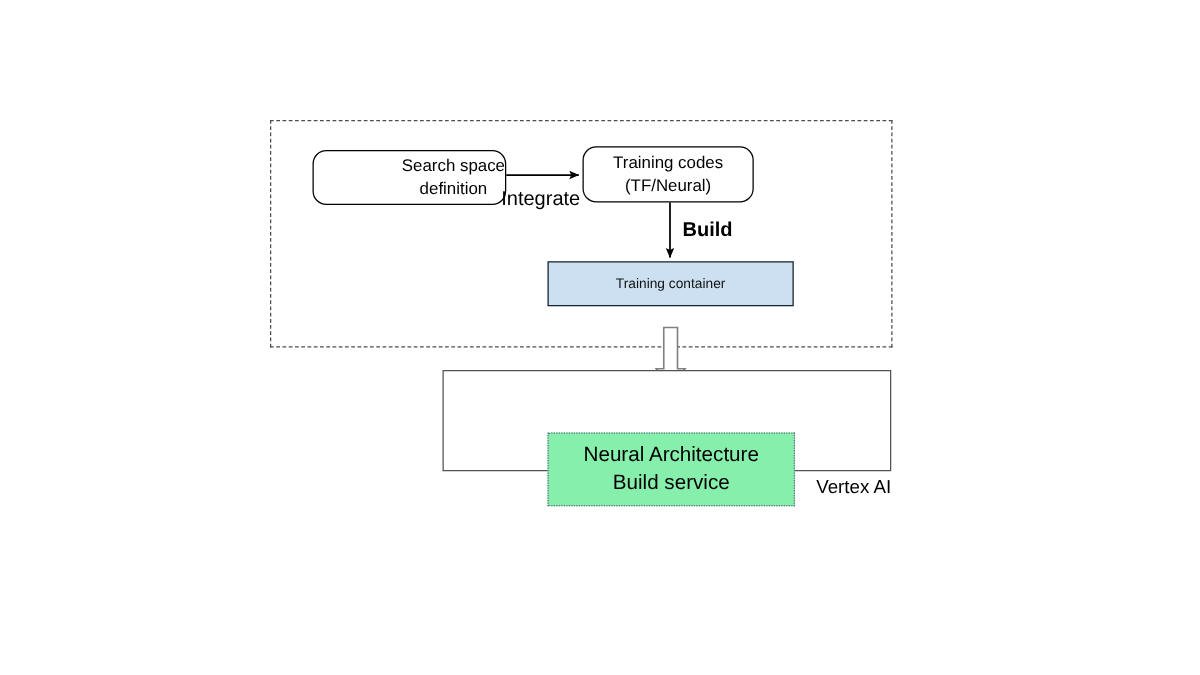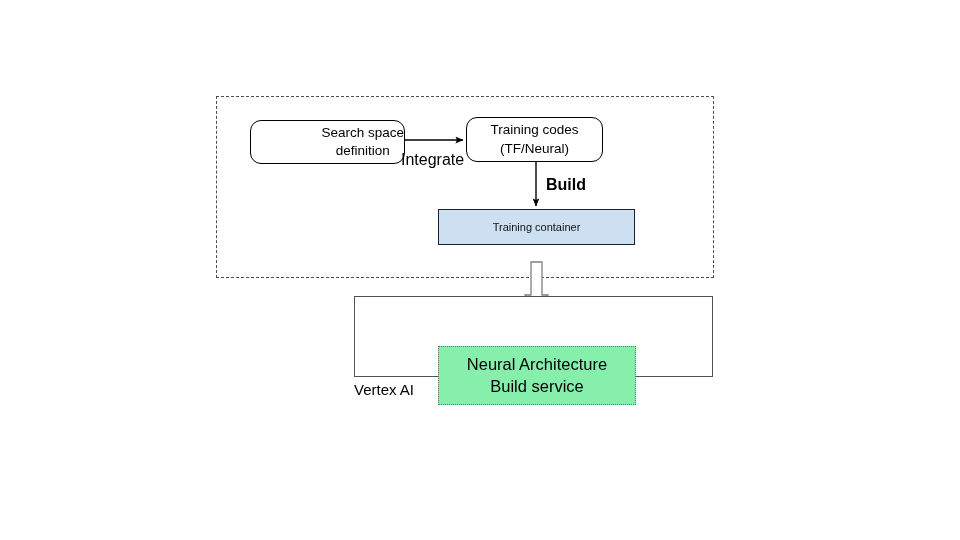--- a/index.html
+++ b/index.html
@@ -116,21 +116,21 @@
     color: #000000;
     margin-top: 36px;
   }
 
   
   #vertex-ai-caption {
     position: absolute;
     left: 354px;
     top: 381px;
     width: 359px;
-    text-align: left;
+    text-align: right;
     font-size: 15px;
     color: #000000;
   }
 
   
   .edge-label {
     position: absolute;
     font-size: 16px;
     color: #000000;
     white-space: nowrap;

